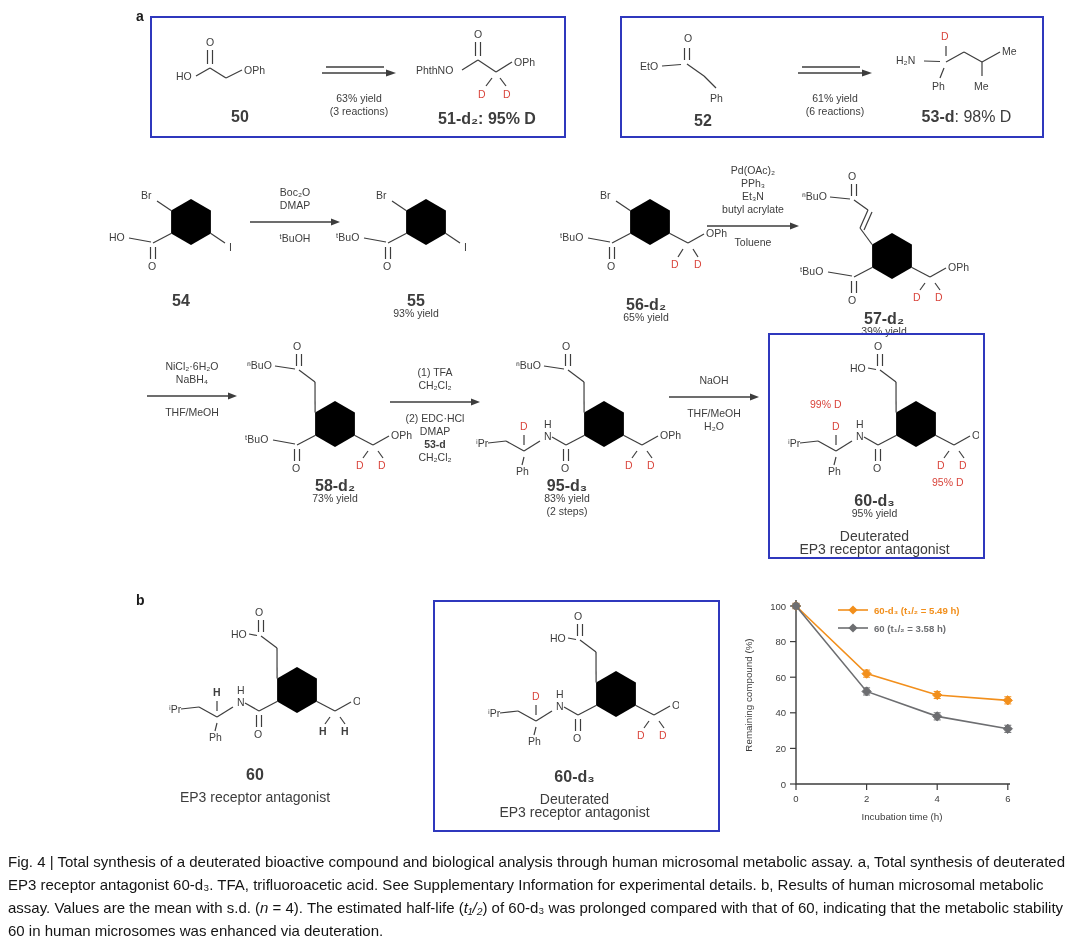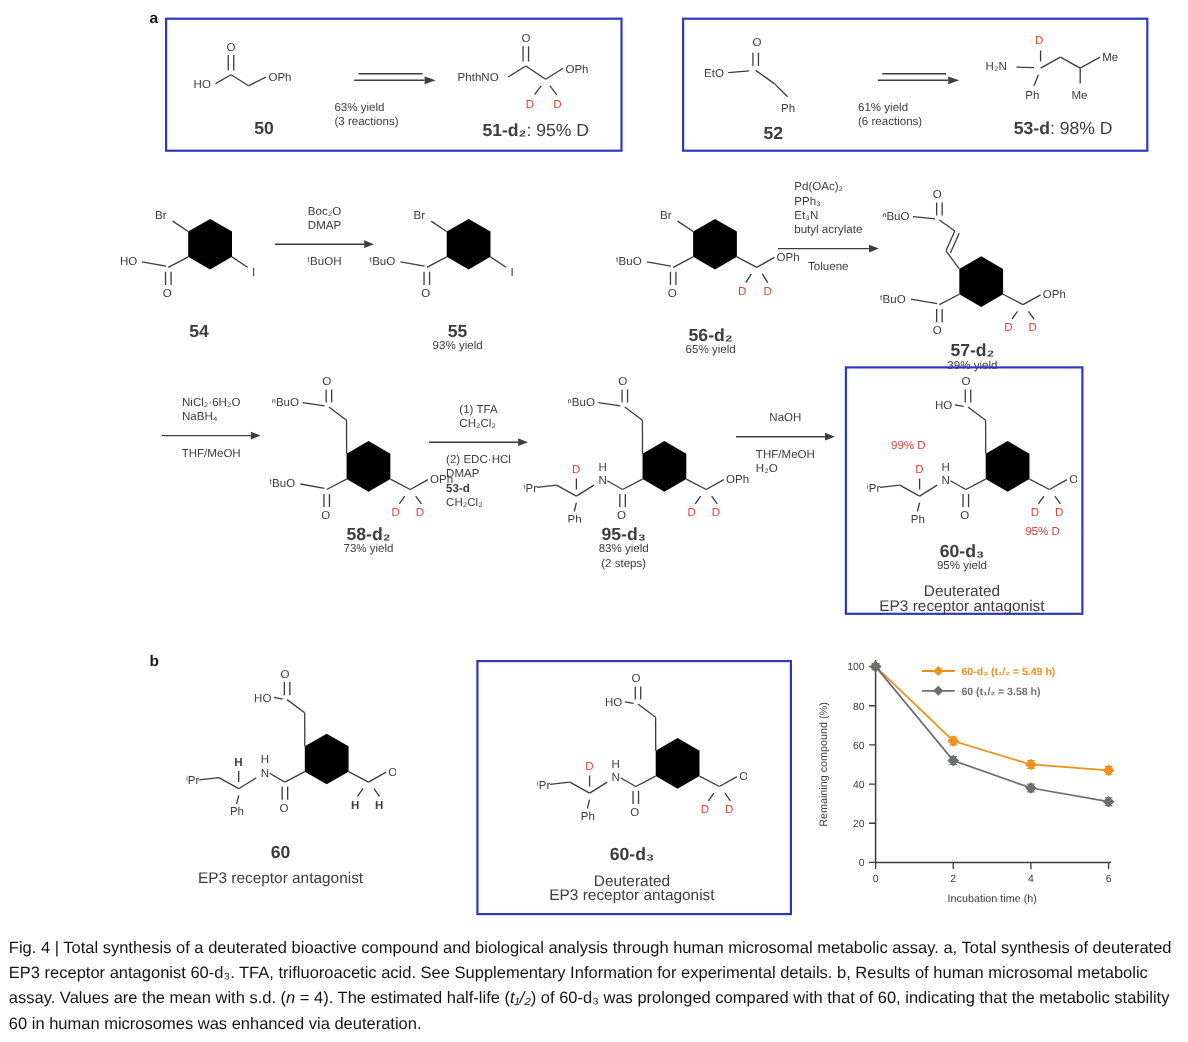--- a/index.html
+++ b/index.html
@@ -8,21 +8,21 @@
   .bluebox{border:2px solid #2f38bd}
   .plabel{font-weight:bold;font-size:14px;color:#1a1a1a}
   .mol text{font-family:"Liberation Sans",sans-serif;font-size:10.5px;fill:#3d3d3d}
   .mol .red{fill:#d9453c}
   .mol .bld{font-weight:bold}
   .mol line,.mol path{stroke:#3d3d3d;stroke-width:1.2;fill:none}
   .molwrap{text-align:center}
   .cid{font-size:16px;font-weight:bold;color:#3d3d3d;line-height:13px}
   .cyl{font-size:10.5px;color:#3d3d3d;line-height:13px}
   .desc{font-size:14px;color:#3d3d3d;line-height:13px;margin-top:10px}
-  .cond{font-size:10.5px;color:#3d3d3d;line-height:13px}
+  .cond{font-size:10.5px;color:#3d3d3d;text-align:center;line-height:13px}
   .cond .bld{font-weight:bold}
   .rxn{display:flex;flex-direction:column;align-items:center}
   .rxn svg{display:block;margin:5px 0}
   .arrowline{stroke:#3d3d3d;stroke-width:1.3}
   .arrowhead{fill:#3d3d3d;stroke:none}
   .figcap{font-size:15px;line-height:23px;color:#141414}
   .figcap .b{font-weight:normal}
   .figcap .i{font-style:italic}
 </style>
 </head>
@@ -80,21 +80,21 @@
             <line x1="80" y1="46" x2="96" y2="36"></line>
           <line x1="76" y1="52" x2="70" y2="60"></line>
             <line x1="84" y1="52" x2="90" y2="60"></line>
         </g>
         <text x="0" y="48">PhthNO</text>
         <text x="58" y="12">O</text>
         <text x="98" y="40">OPh</text>
         <text class="red" x="62" y="72">D</text>
         <text class="red" x="87" y="72">D</text>
       </svg>
-      <div class="cid"><span>51-d₂</span><span style="font-weight:normal">: 95% D</span></div>
+      <div class="cid"><span>51-d₂</span><span style="font-weight:bold">: 95% D</span></div>
     </div>
   </div>
 
   <div class="abs bluebox" style="left:620px;top:16px;width:420px;height:118px">
     <div class="abs molwrap" style="left:16px;top:12px;width:130px">
       <svg class="mol" width="130" height="80">
         <g>
           <line x1="46.5" y1="18" x2="46.5" y2="30"></line>
             <line x1="51.5" y1="18" x2="51.5" y2="30"></line>
           <line x1="24" y1="36" x2="43" y2="34.5"></line>

